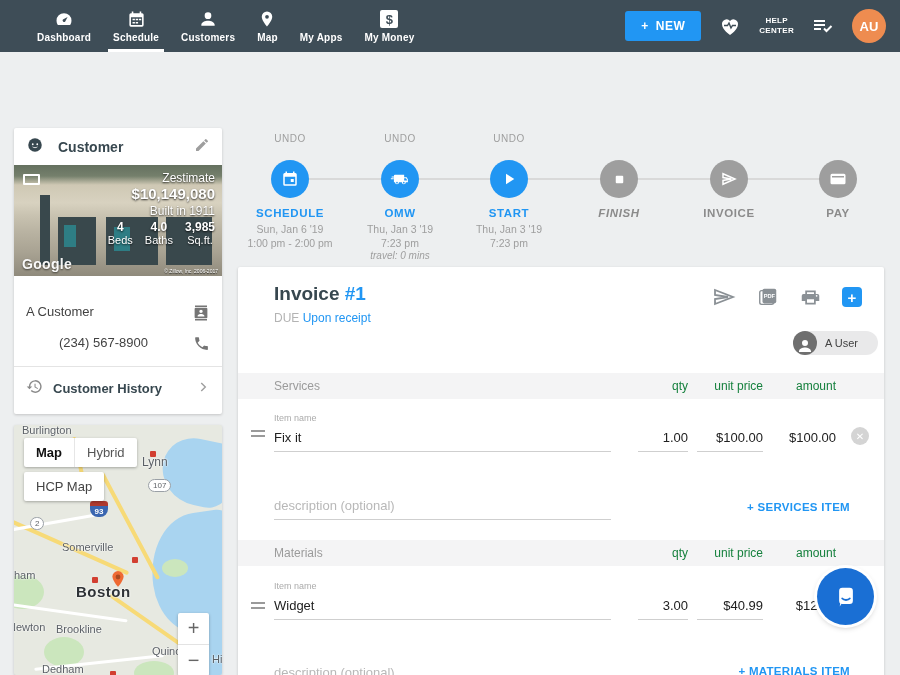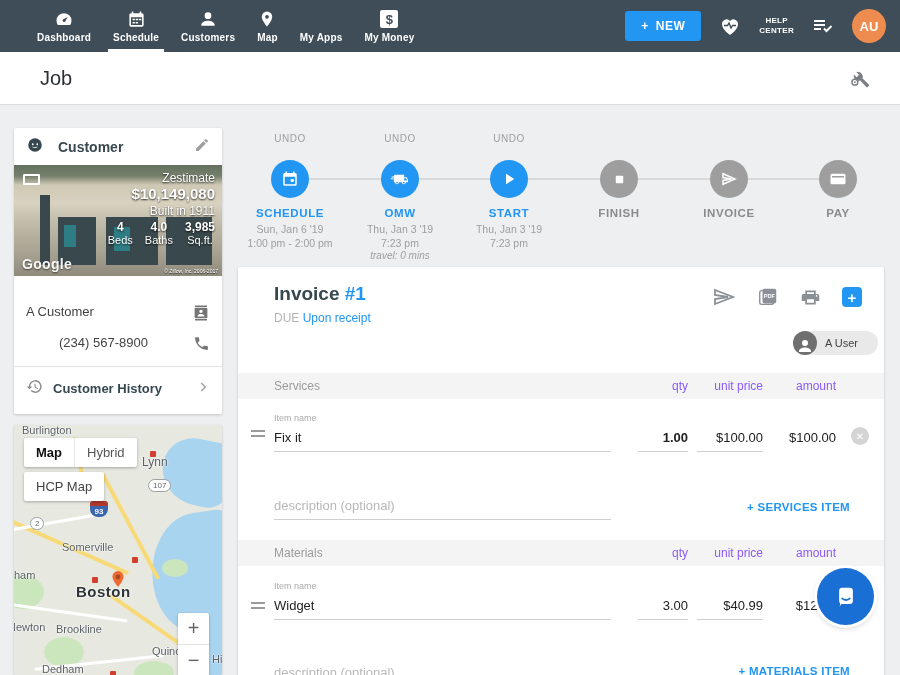--- a/index.html
+++ b/index.html
@@ -100,21 +100,21 @@
   .due-v { color:#2196f3; cursor:pointer; }
   .inv-icons { position:absolute; right:22px; top:18px; display:flex; align-items:center; gap:21px; }
   .inv-ic { color:#8a9095; cursor:pointer; display:flex; align-items:center; }
   .plus-btn { width:20px; height:20px; background:#2196f3; border-radius:4px; color:#fff; font-size:15px; font-weight:bold; display:flex; align-items:center; justify-content:center; cursor:pointer; }
   .user-chip { position:absolute; left:555px; top:64px; height:24px; width:85px; background:#e9e9ea; border-radius:12px; display:flex; align-items:center; cursor:pointer; }
   .chip-av { width:24px; height:24px; border-radius:50%; background:#6f6f6f; color:#fff; display:flex; align-items:flex-end; justify-content:center; overflow:hidden; }
   .chip-name { font-size:11px; color:#424242; margin-left:8px; }
 
   .sec-band { position:absolute; left:0; width:646px; height:26px; background:#f4f4f5; display:flex; align-items:center; }
   .sec-name { position:absolute; left:36px; font-size:12px; color:#9b9b9b; }
-  .colh { position:absolute; font-size:12px; color:#8b5cf6; text-align:right; }
+  .colh { position:absolute; font-size:12px; color:#15803d; text-align:right; }
   .col-qty { left:390px; width:60px; }
   .col-up { left:440px; width:85px; }
   .col-am { left:520px; width:78px; }
 
   .item-label { position:absolute; left:36px; font-size:9px; color:#ababab; }
   .drag-h { position:absolute; left:13px; width:14px; cursor:grab; }
   .drag-h span { display:block; height:2px; background:#9a9a9a; margin:3px 0; }
   .fld { position:absolute; border-bottom:1px solid #cfcfcf; font-size:13px; color:#212121; display:flex; align-items:flex-end; padding-bottom:6px; cursor:text; }
   .fld.right { justify-content:flex-end; }
   .fld.placeholder { color:#b8b8b8;margin-top:32px; }
@@ -202,30 +202,20 @@
               <path d="M13 14.5l2.5 2.5 5-5"></path>
             </g>
           </svg>
       </span>
       <div class="avatar-top">
           <span>AU</span>
         </div>
     </div>
   </div>
 
-  <div class="jobbar">
-    <span class="job-title">Job</span>
-    <span class="job-settings">
-      <svg width="22" height="22" viewBox="0 0 24 24">
-          <path fill="#7b7f83" d="M22.6 19.2l-6.9-6.9a5.3 5.3 0 0 0-6.6-6.8l3 3-2.7 2.7-3-3a5.3 5.3 0 0 0 6.8 6.6l6.9 6.9a1 1 0 0 0 1.4 0l1.1-1.1a1 1 0 0 0 0-1.4z"></path>
-          <circle cx="7.5" cy="16.5" r="3.2" fill="none" stroke="#7b7f83" stroke-width="1.6"></circle>
-          <circle cx="7.5" cy="16.5" r="1" fill="#7b7f83"></circle>
-        </svg>
-    </span>
-  </div>
 
   <div class="card cust-card">
     <div class="cust-head">
       <span>
         <svg width="18" height="18" viewBox="0 0 24 24">
             <circle cx="12" cy="12" r="9" fill="#37474f"></circle>
             <path d="M4 10a9 5.5 0 0 1 16 0" fill="#37474f"></path>
             <circle cx="9" cy="11" r="1.2" fill="#fff"></circle>
             <circle cx="15" cy="11" r="1.2" fill="#fff"></circle>
             <path d="M8.8 14.5a4 2.6 0 0 0 6.4 0" stroke="#fff" stroke-width="1.1" fill="none"></path>
@@ -387,21 +377,21 @@
       <svg width="18" height="18" viewBox="0 0 24 24">
           <path fill="#fff" d="M8 5v14l11-7z"></path>
         </svg>
     </div>
     <div class="tl-name on">START</div>
     <div class="tl-sub">
       <span>Thu, Jan 3 '19</span><br><span>7:23 pm</span>
     </div>
   </div>
 
-  <div class="tl-step" style="left:554px;">
+  <div class="tl-step" style="left:554px;font-style:italic;">
     <div class="tl-undo"></div>
     <div class="tl-circle off">
       <svg width="15" height="15" viewBox="0 0 24 24">
           <rect x="6" y="6" width="12" height="12" rx="1.5" fill="#fff"></rect>
         </svg>
     </div>
     <div class="tl-name off">FINISH</div>
   </div>
 
   <div class="tl-step" style="left:664px;">
@@ -466,21 +456,21 @@
       <span class="colh col-qty">qty</span>
       <span class="colh col-up">unit price</span>
       <span class="colh col-am">amount</span>
     </div>
     <div class="drag-h" style="top:160px;">
         <span></span>
         <span></span>
       </div>
     <div class="item-label" style="top:146px;">Item name</div>
     <div class="fld" style="left:36px;top:152px;width:337px;height:33px;">Fix it</div>
-    <div class="fld right" style="left:400px;top:152px;width:50px;height:33px;font-weight:bold;">1.00</div>
+    <div class="fld right" style="left:400px;top:152px;width:50px;height:33px;">1.00</div>
     <div class="fld right" style="left:459px;top:152px;width:66px;height:33px;">$100.00</div>
     <div class="amount-val" style="left:506px;top:163px;width:92px;">$100.00</div>
     <div class="x-btn" style="left:613px;top:160px;">✕</div>
     <div class="fld placeholder" style="left:36px;top:194px;width:337px;height:27px;">description (optional)</div>
     <div class="add-link" style="top:234px;">+ SERVICES ITEM</div>
 
     <div class="sec-band" style="top:273px;">
       <span class="sec-name">Materials</span>
       <span class="colh col-qty">qty</span>
       <span class="colh col-up">unit price</span>

